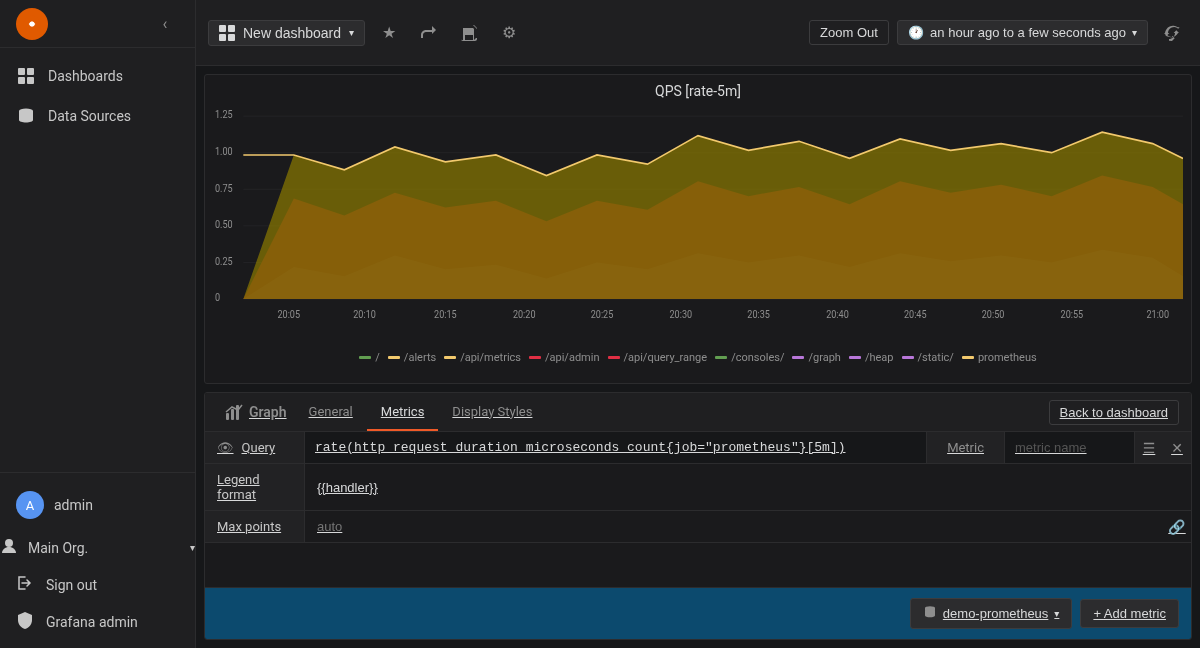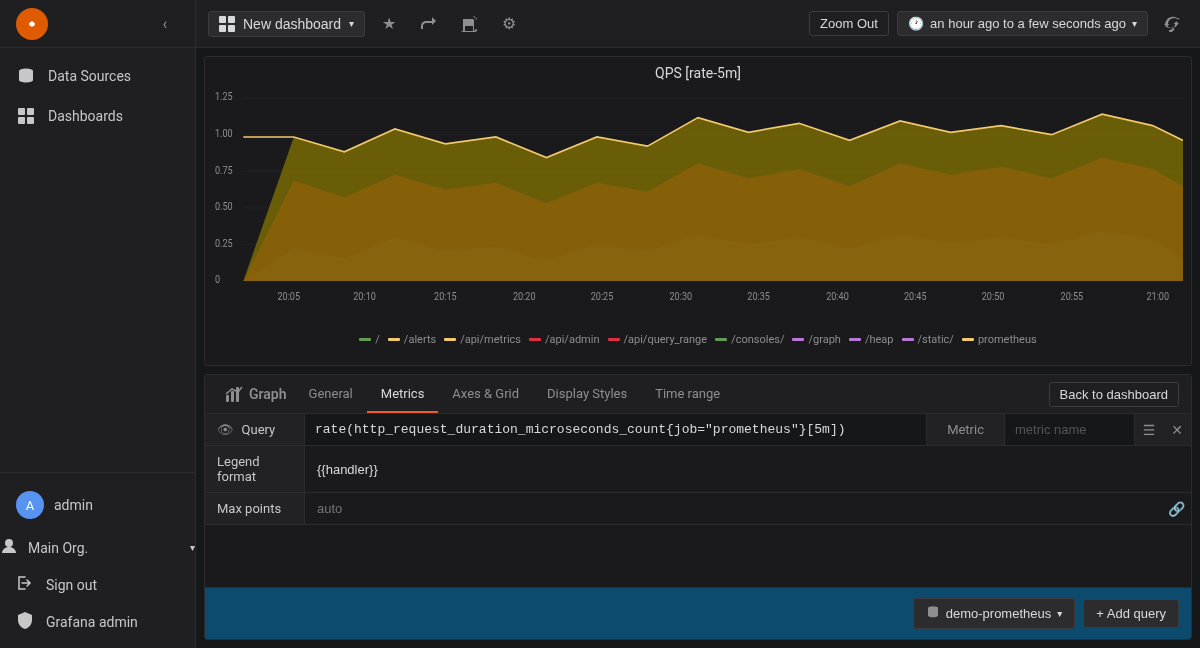--- a/index.html
+++ b/index.html
@@ -86,21 +86,21 @@
     
     #main {
       flex: 1;
       display: flex;
       flex-direction: column;
       overflow: hidden;
     }
 
     
     #topbar {
-      height: 48px;
+      height: 66px;
       background: #1f1f21;
       display: flex;
       align-items: center;
       padding: 0 12px;
       gap: 8px;
       border-bottom: 1px solid #2c2c2e;
       flex-shrink: 0;
     }
     .dashboard-title-btn {
       display: flex; align-items: center;
@@ -207,20 +207,21 @@
 
     
     .editor-panel {
       background: #1a1a1c;
       border: 1px solid #2c2c2e;
       border-radius: 3px;
       flex: 1;
       overflow: hidden;
       display: flex;
       flex-direction: column;
+      text-decoration: underline;
     }
     .editor-tabs {
       display: flex;
       align-items: center;
       border-bottom: 1px solid #2c2c2e;
       padding: 0 12px;
       background: #1f1f21;
       flex-shrink: 0;
     }
     .editor-tab-icon {
@@ -388,41 +389,41 @@
       <svg width="20" height="20" viewBox="0 0 24 24" fill="white">
         <circle cx="12" cy="12" r="10" fill="#e05a00"></circle>
         <path d="M8 12 Q12 6 16 12 Q12 18 8 12Z" fill="white" opacity="0.8"></path>
         <circle cx="12" cy="12" r="3" fill="white"></circle>
       </svg>
     </div>
     <div class="sidebar-collapse">‹</div>
   </div>
 
   <div class="sidebar-nav">
+    <div class="sidebar-item">
+      <span class="item-icon">
+        <svg width="18" height="18" viewBox="0 0 18 18" fill="currentColor">
+          <rect x="1" y="1" width="7" height="7" rx="1"></rect>
+          <rect x="10" y="1" width="7" height="7" rx="1"></rect>
+          <rect x="1" y="10" width="7" height="7" rx="1"></rect>
+          <rect x="10" y="10" width="7" height="7" rx="1"></rect>
+        </svg>
+      </span>
+      <span>Dashboards</span>
+    </div>
     <div class="sidebar-item">
       <span class="item-icon">
         <svg width="18" height="18" viewBox="0 0 18 18" fill="currentColor">
           <ellipse cx="9" cy="4" rx="7" ry="2.5"></ellipse>
           <path d="M2 4v3c0 1.38 3.13 2.5 7 2.5s7-1.12 7-2.5V4"></path>
           <path d="M2 7v3c0 1.38 3.13 2.5 7 2.5s7-1.12 7-2.5V7"></path>
           <path d="M2 10v3c0 1.38 3.13 2.5 7 2.5s7-1.12 7-2.5v-3"></path>
         </svg>
       </span>
       <span>Data Sources</span>
-    </div>
-    <div class="sidebar-item">
-      <span class="item-icon">
-        <svg width="18" height="18" viewBox="0 0 18 18" fill="currentColor">
-          <rect x="1" y="1" width="7" height="7" rx="1"></rect>
-          <rect x="10" y="1" width="7" height="7" rx="1"></rect>
-          <rect x="1" y="10" width="7" height="7" rx="1"></rect>
-          <rect x="10" y="10" width="7" height="7" rx="1"></rect>
-        </svg>
-      </span>
-      <span>Dashboards</span>
     </div>
   </div>
 
   <div class="sidebar-bottom">
     <div class="sidebar-user">
       <div class="user-avatar">A</div>
       <span>admin</span>
     </div>
     <div class="org-item">
       <span class="item-icon">
@@ -593,23 +594,21 @@
           <svg width="18" height="18" viewBox="0 0 18 18" fill="#8e8e8e">
             <rect x="1" y="10" width="3" height="7" rx="1"></rect>
             <rect x="6" y="6" width="3" height="11" rx="1"></rect>
             <rect x="11" y="2" width="3" height="15" rx="1"></rect>
             <polyline points="1,9 7,4 13,7 17,2" stroke="#8e8e8e" stroke-width="1.5" fill="none"></polyline>
           </svg>
           <span>Graph</span>
         </div>
         <div class="editor-tab">General</div>
         <div class="editor-tab active">Metrics</div>
-        <div class="editor-tab">Axes &amp; Grid</div>
         <div class="editor-tab">Display Styles</div>
-        <div class="editor-tab">Time range</div>
         <button class="back-btn">Back to dashboard</button>
       </div>
       <div class="editor-body">
 
         <div class="query-row">
           <div class="query-row-label">
             <span class="eye-icon">👁</span>
             <span>Query</span>
           </div>
           <input class="query-input" type="text" value="rate(http_request_duration_microseconds_count{job=&quot;prometheus&quot;}[5m])" style="">
@@ -642,17 +641,17 @@
             <svg width="14" height="14" viewBox="0 0 14 14" fill="#8e8e8e">
               <ellipse cx="7" cy="3" rx="5" ry="1.8"></ellipse>
               <path d="M2 3v2.5c0 1 2.24 1.8 5 1.8s5-.8 5-1.8V3"></path>
               <path d="M2 5.5V8c0 1 2.24 1.8 5 1.8s5-.8 5-1.8V5.5"></path>
               <path d="M2 8v2.5c0 1 2.24 1.8 5 1.8s5-.8 5-1.8V8"></path>
             </svg>
           </span>
           <span>demo-prometheus</span>
           <span class="caret-icon">▾</span>
         </button>
-        <button class="add-query-btn">+ Add query</button>
+        <button class="add-query-btn">+ Add metric</button>
       </div>
     </div>
   </div>
 </div>
 
 </body></html>

